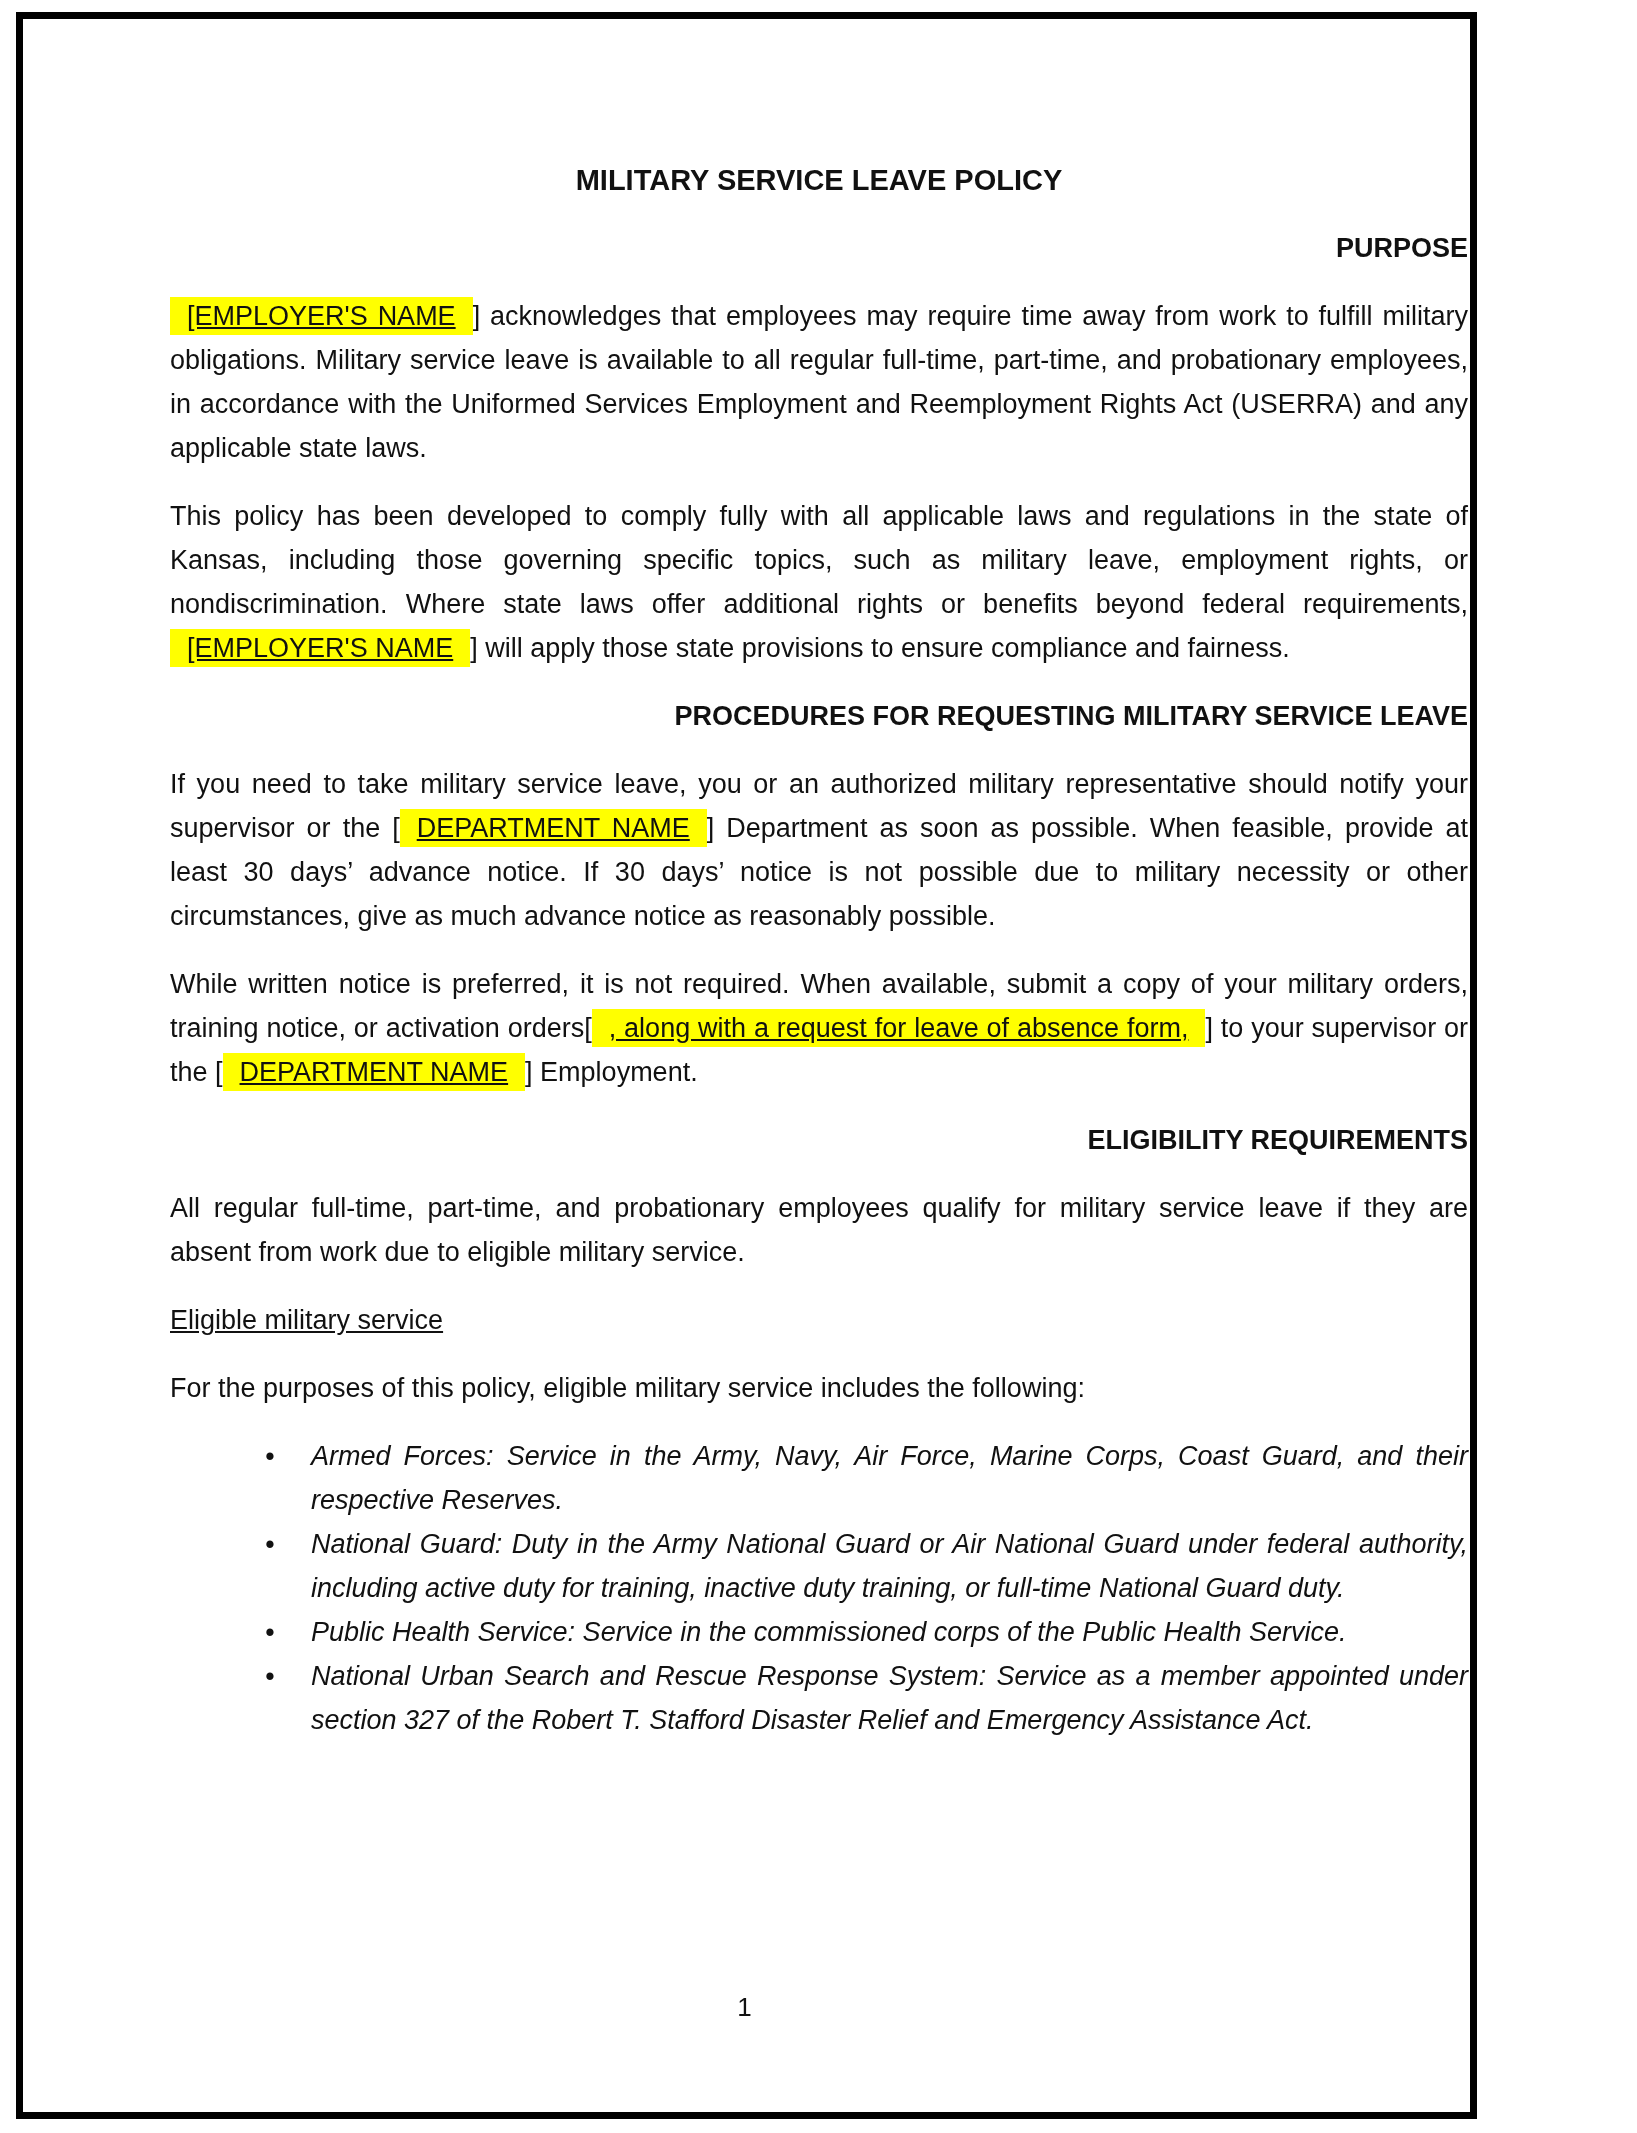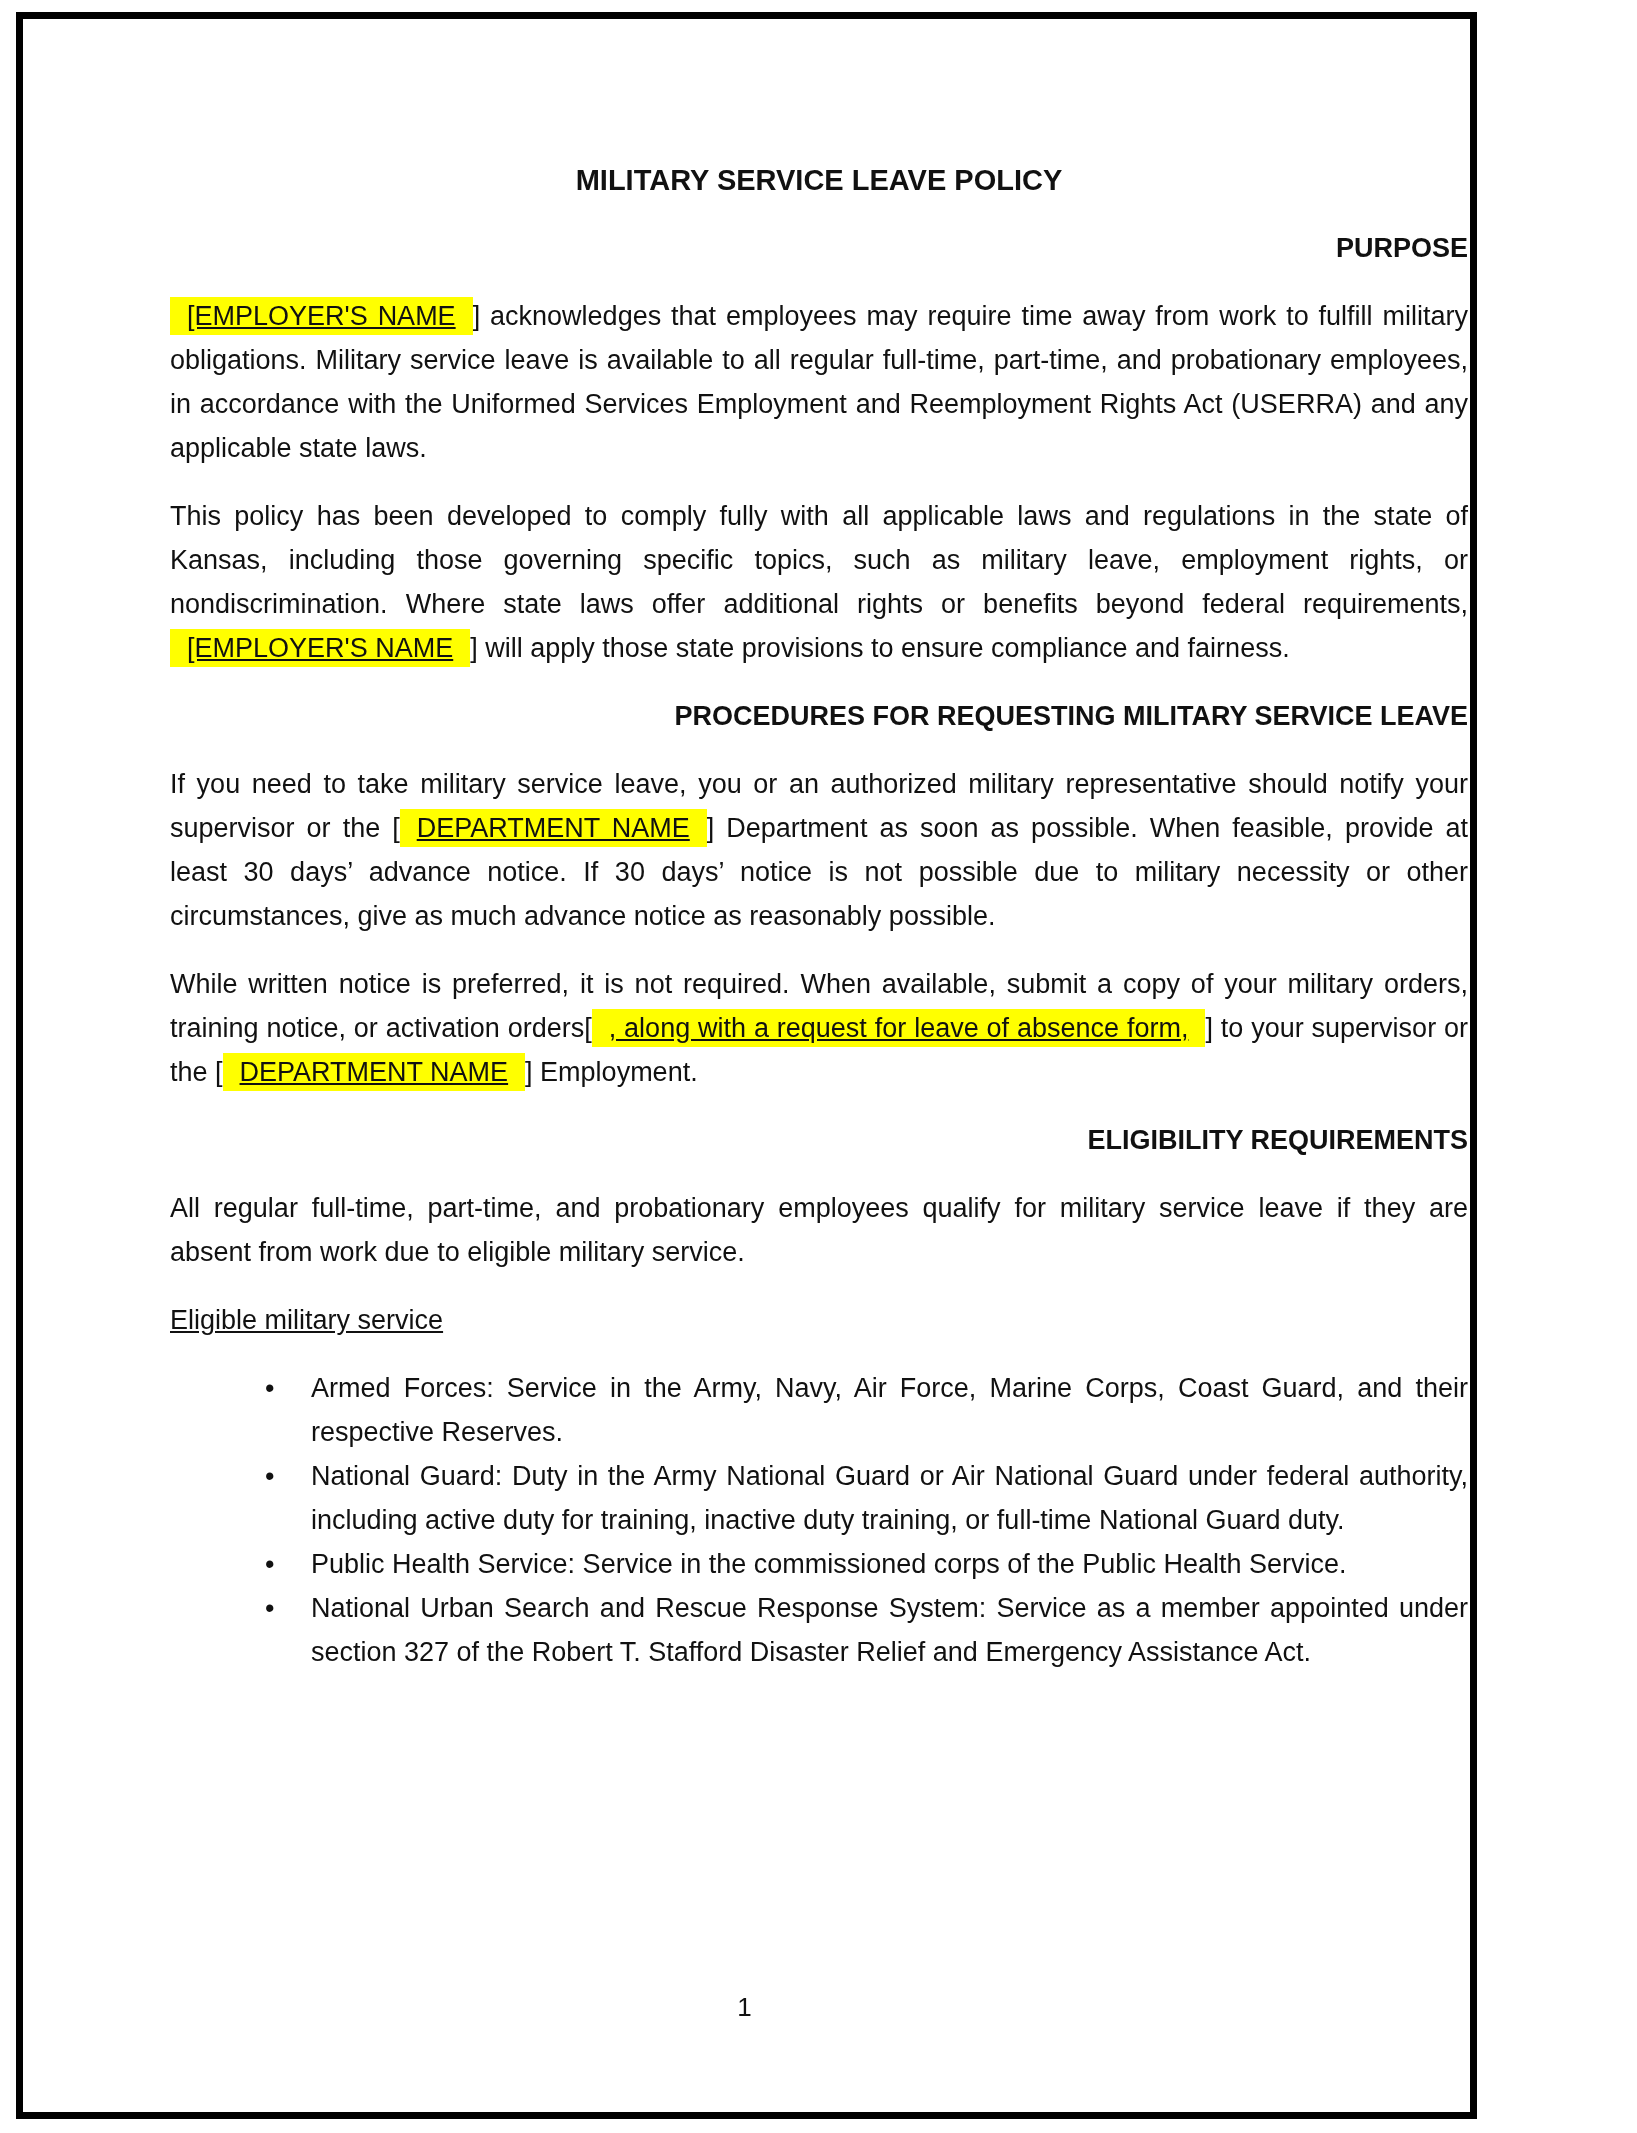--- a/index.html
+++ b/index.html
@@ -56,20 +56,21 @@
     text-align: left;
     margin: 0 0 24px 0;
   }
   p.body-par {
     margin: 0 0 24px 0;
   }
   ul.bullet-list {
     list-style: none;
     margin: 0 0 24px 0;
     padding: 0;
+    font-style: italic;
   }
   ul.bullet-list li {
     position: relative;
     padding-left: 141px;
     text-align: justify;
   }
   ul.bullet-list li::before {
     content: "\2022";
     position: absolute;
     left: 95px;
@@ -115,20 +116,21 @@
     <p class="body-par"><span>While written notice is preferred, it is not required. When available, submit a copy of your military orders, training notice, or activation orders[</span><span class="hl">, along with a request for leave of absence form,</span><span>] to your supervisor or the [</span><span class="hl">DEPARTMENT NAME</span><span>] Employment.</span></p>
 
     <h2 class="heading">ELIGIBILITY REQUIREMENTS</h2>
 
 
     <p class="body-par"><span>All regular full-time, part-time, and probationary employees qualify for military service leave if they are absent from work due to eligible military service.</span></p>
 
 
     <h3 class="subheading">Eligible military service</h3>
 
+    <p class="body-par"><span>For the purposes of this policy, eligible military service includes the following:</span></p>
 
     <ul class="bullet-list">
         <li>Armed Forces: Service in the Army, Navy, Air Force, Marine Corps, Coast Guard, and their respective Reserves.</li>
         <li>National Guard: Duty in the Army National Guard or Air National Guard under federal authority, including active duty for training, inactive duty training, or full-time National Guard duty.</li>
         <li>Public Health Service: Service in the commissioned corps of the Public Health Service.</li>
         <li>National Urban Search and Rescue Response System: Service as a member appointed under section 327 of the Robert T. Stafford Disaster Relief and Emergency Assistance Act.</li>
       </ul>
 
   </div>
 

